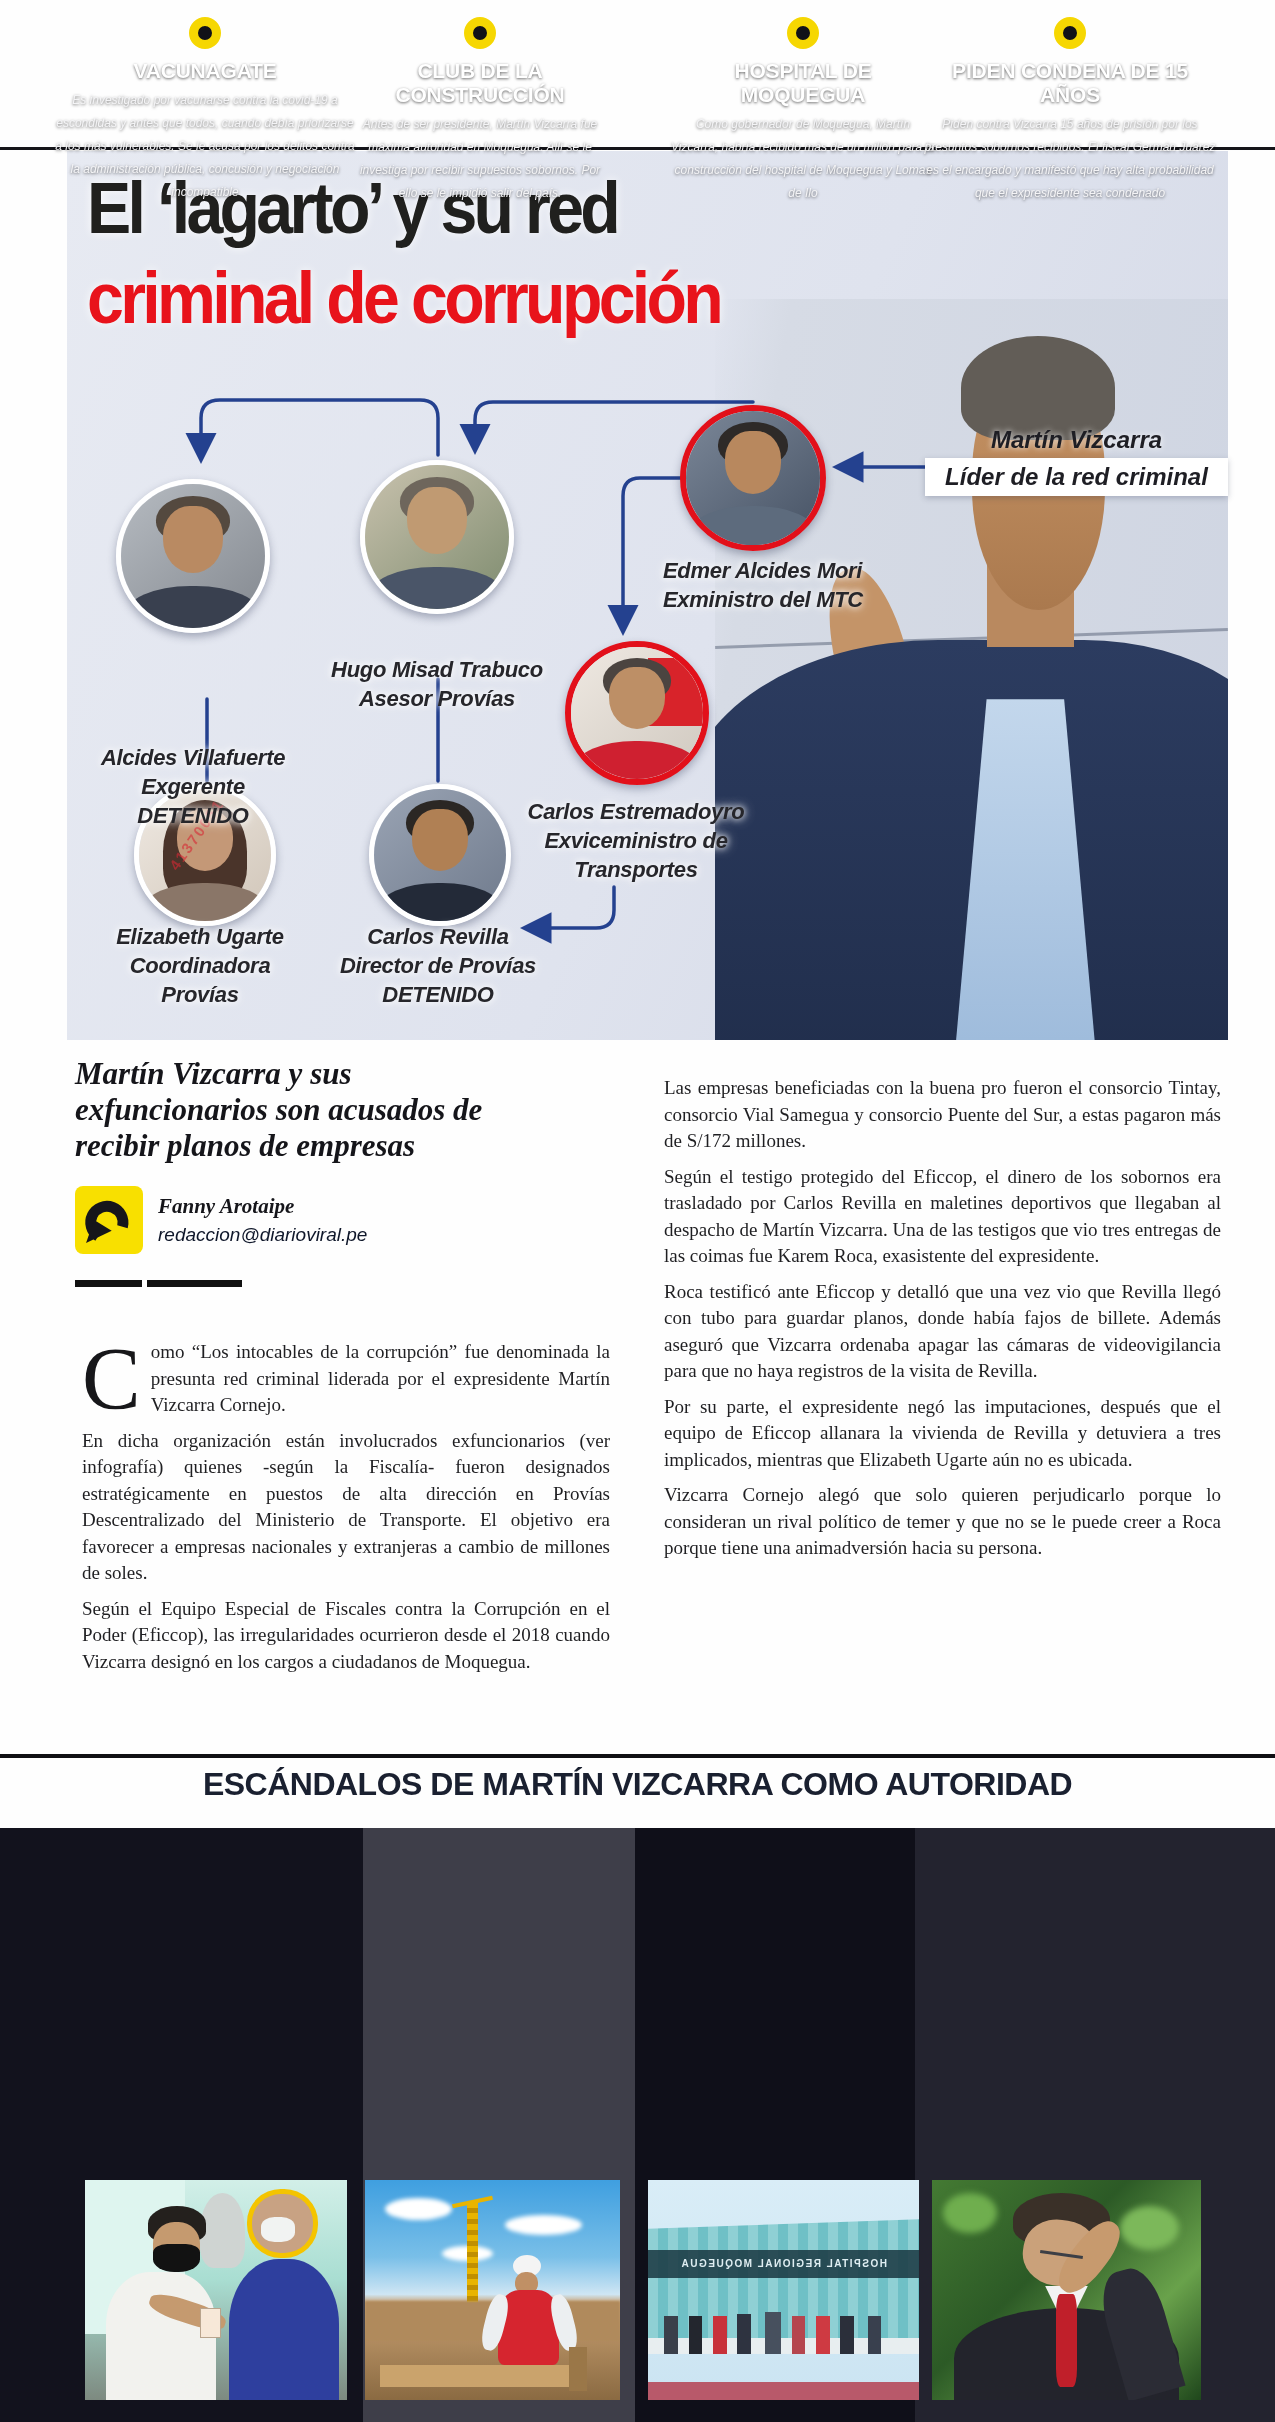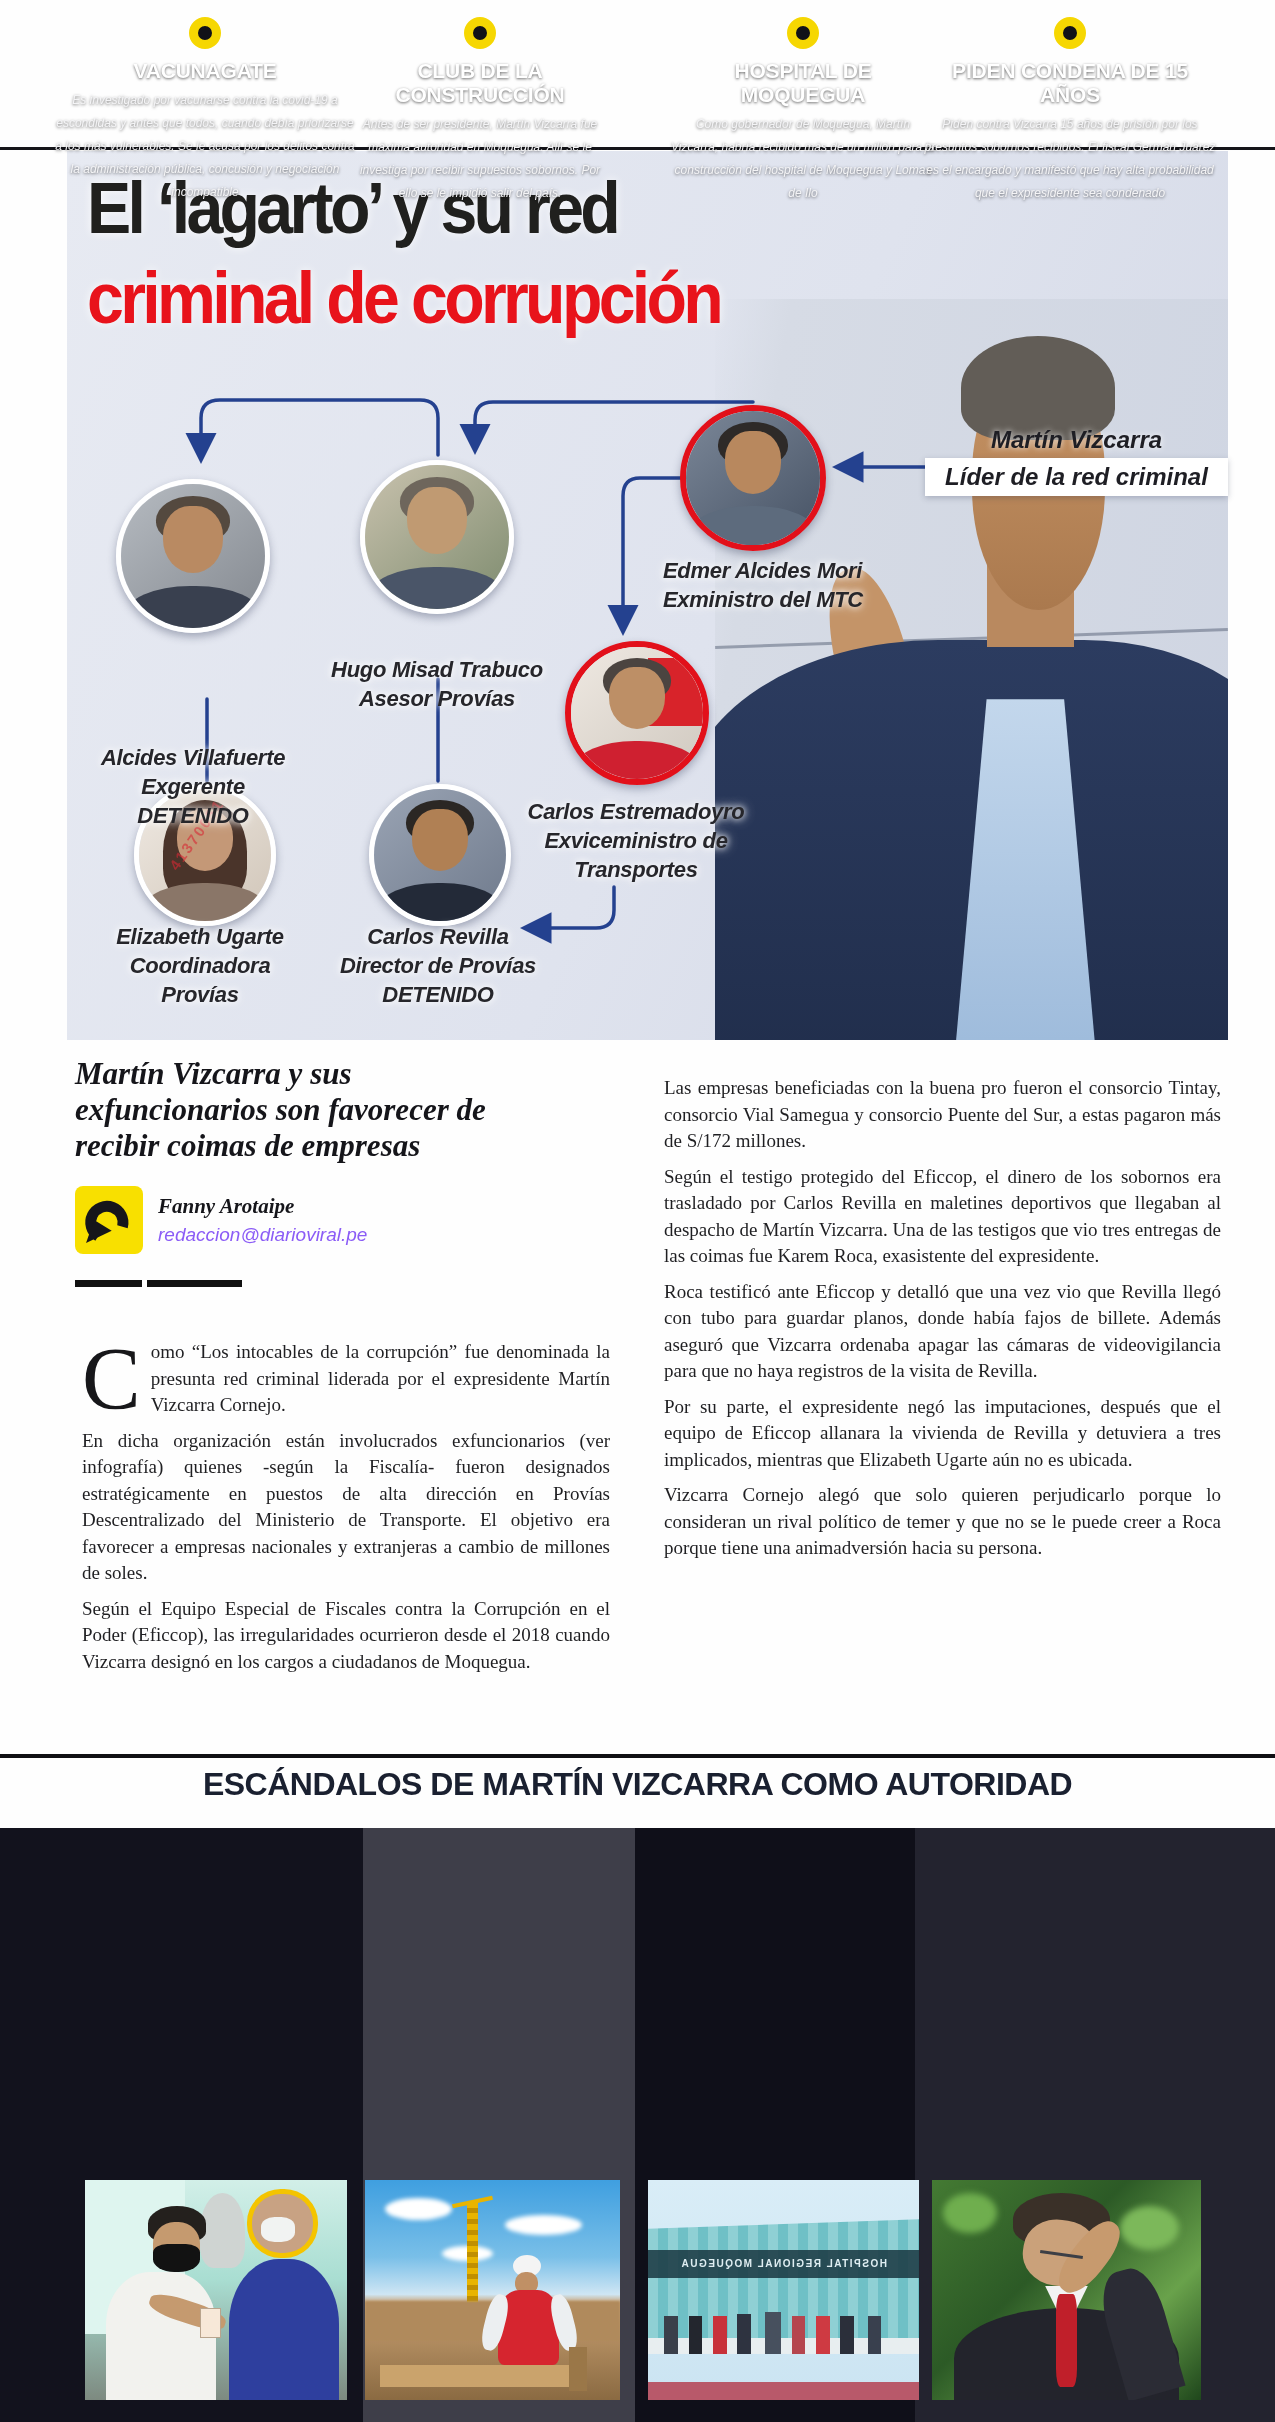--- a/index.html
+++ b/index.html
@@ -64,21 +64,21 @@
   .leader-box{margin-top:3px;background:#fff;padding:5px 6px;font-size:24px;line-height:28px;
     box-shadow:0 2px 6px rgba(30,40,70,.25);}
 
   
   .subtitle{left:75px;top:1056px;width:470px;font-family:"Liberation Serif",serif;
     font-weight:bold;font-style:italic;font-size:31px;line-height:36px;color:#15151a;}
   .logo{left:75px;top:1186px;width:68px;height:68px;background:#f8e000;border-radius:8px;}
   .logo svg{position:absolute;left:7px;top:7px;}
   .byline-name{left:158px;top:1194px;font-family:"Liberation Serif",serif;font-weight:bold;
     font-style:italic;font-size:21px;color:#15151a;}
-  .byline-mail{left:158px;top:1224px;font-style:italic;font-size:19px;color:#8b5cf6;}
+  .byline-mail{left:158px;top:1224px;font-style:italic;font-size:19px;color:#0f172a;}
   .divider{left:75px;top:1280px;width:167px;height:7px;
     background:linear-gradient(90deg,#111 0 40%,#fff 40% 43%,#111 43% 100%);}
 
   .bodycol{font-family:"Liberation Serif",serif;font-size:19px;line-height:26.5px;color:#1f1f22;
     text-align:justify;}
   .col1{left:73px;top:1330px;width:546px;}
   .col2{left:655px;top:1066px;width:575px;}
   .bodycol p{margin:9px;}
   .dropcap{float:left;font-family:"Liberation Serif",serif;font-size:88px;line-height:72px;
     padding:4px 10px 0 0;color:#17171a;}
@@ -229,21 +229,21 @@
       <div class="role">Director de Provías</div>
       <div class="status">DETENIDO</div>
     </div>
 
     <div class="leader-label">
       <div class="leader-name">Martín Vizcarra</div>
       <div class="leader-box">Líder de la red criminal</div>
     </div>
   </div>
 
-  <div class="abs subtitle">Martín Vizcarra y sus exfuncionarios son favorecer de recibir coimas de empresas</div>
+  <div class="abs subtitle">Martín Vizcarra y sus exfuncionarios son acusados de recibir planos de empresas</div>
 
   <div class="abs logo">
     <svg width="54" height="54" viewBox="0 0 40 40">
       <path d="M12 32 A12 12 0 1 1 30 25" stroke="#16161a" stroke-width="8" fill="none"></path>
       <path d="M3 37 L22 28 L9 20 Z" fill="#16161a"></path>
     </svg>
   </div>
   <div class="abs byline-name">Fanny Arotaipe</div>
   <div class="abs byline-mail">redaccion@diarioviral.pe</div>
   <div class="abs divider"></div>

